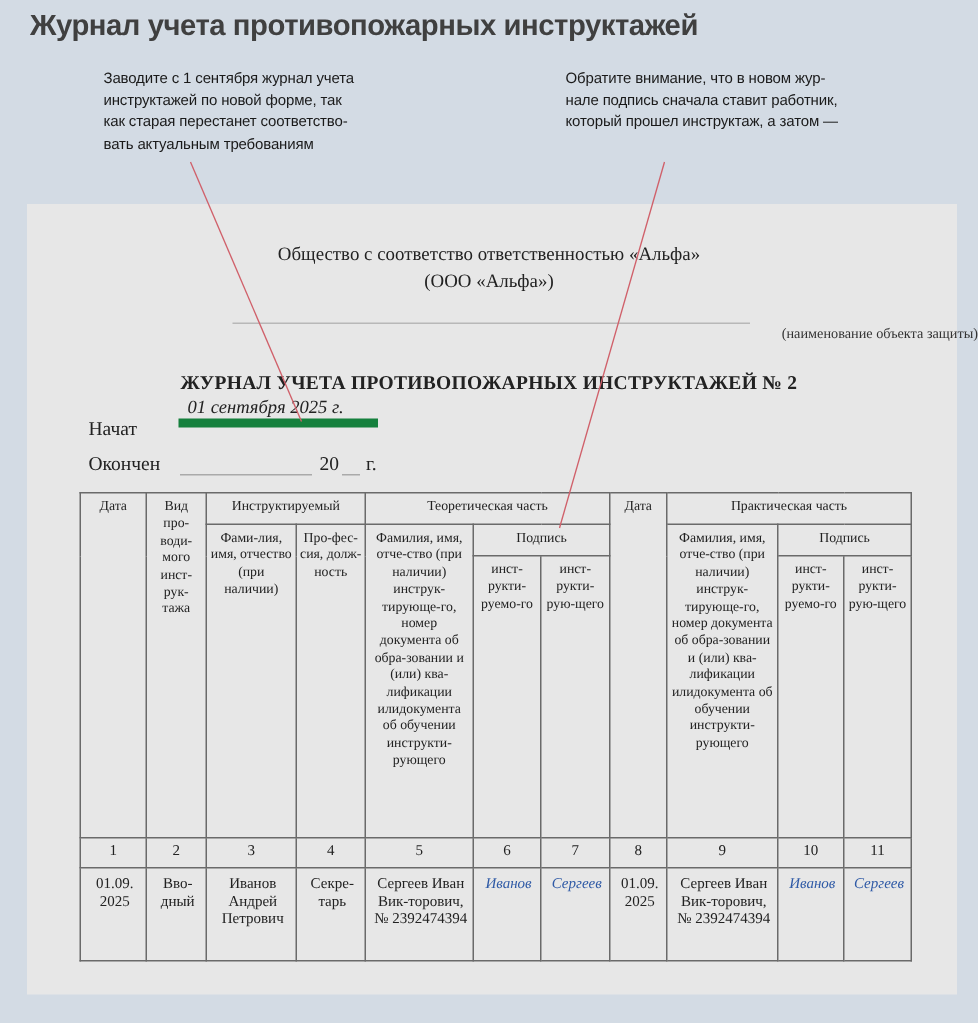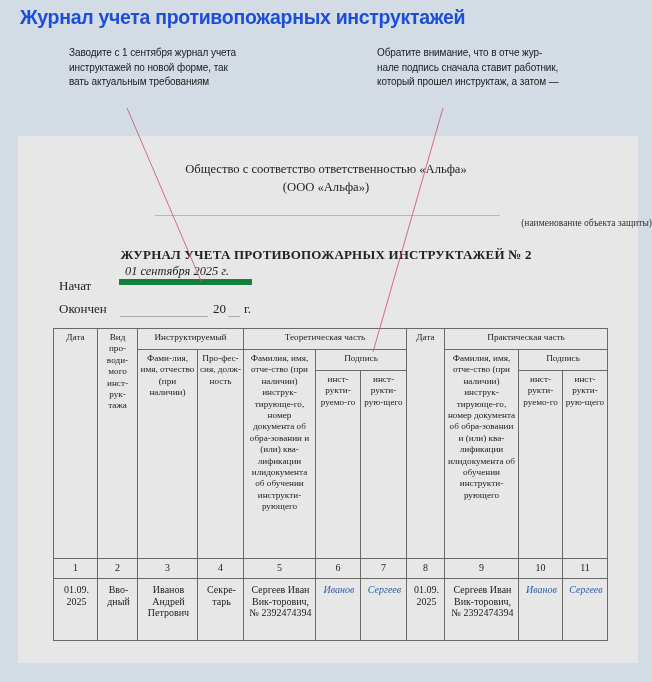--- a/index.html
+++ b/index.html
@@ -4,21 +4,21 @@
 <style>
   html, body { margin: 0; padding: 0; }
   body {
     width: 652px; height: 682px; position: relative; overflow: hidden;
     background: #d3dbe4;
     font-family: "Liberation Sans", sans-serif;
   }
   .title {
     position: absolute; left: 20px; top: 6px;
     font-family: "Liberation Sans", sans-serif; font-weight: bold;
-    font-size: 19.5px; color: #1d4ed8; letter-spacing: -0.3px;
+    font-size: 19.5px; color: #404040; letter-spacing: -0.3px;
   }
   .note {
     position: absolute; top: 46px; font-size: 10px; line-height: 14.6px;
     color: #1a1a1a; font-family: "Liberation Sans", sans-serif; letter-spacing: -0.1px; margin-left: 26px;
   }
   .note.left { left: 43px; width: 240px; }
   .note.right { left: 351px; width: 270px; }
   .note span { display: block; white-space: nowrap; }
 
   .panel {
@@ -67,24 +67,25 @@
   .arrows { position: absolute; left: 0; top: 0; width: 652px; height: 682px; pointer-events: none; }
 </style>
 </head>
 <body>
 
 <div class="title">Журнал учета противопожарных инструктажей</div>
 
 <div class="note left">
   <span>Заводите с 1 сентября журнал учета</span>
   <span>инструктажей по новой форме, так</span>
+  <span>как старая перестанет соответство-</span>
   <span>вать актуальным требованиям</span>
 </div>
 <div class="note right">
-  <span>Обратите внимание, что в отче жур-</span>
+  <span>Обратите внимание, что в новом жур-</span>
   <span>нале подпись сначала ставит работник,</span>
   <span>который прошел инструктаж, а затом —</span>
 </div>
 
 <div class="panel"></div>
 
 <div class="doc">
   <div class="org org1">Общество с соответство ответственностью «Альфа»</div>
   <div class="org org2">(ООО «Альфа»)</div>
   <div class="org-rule"></div>

